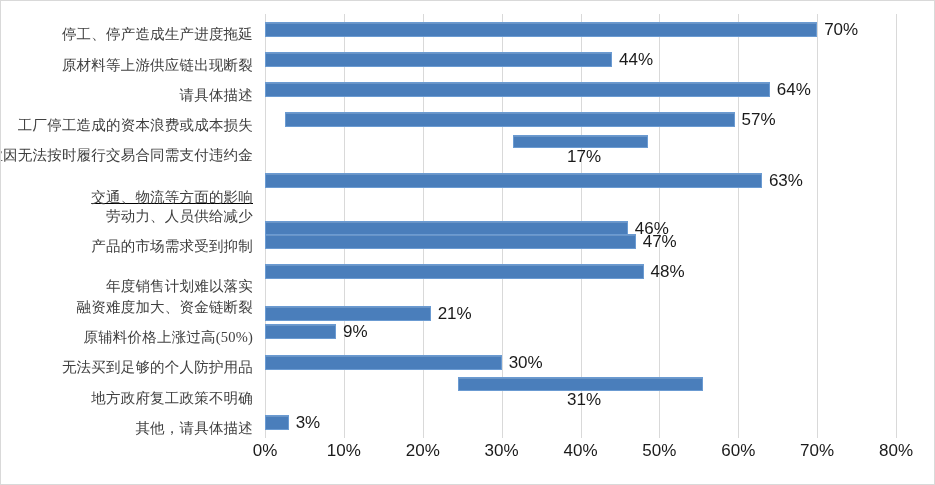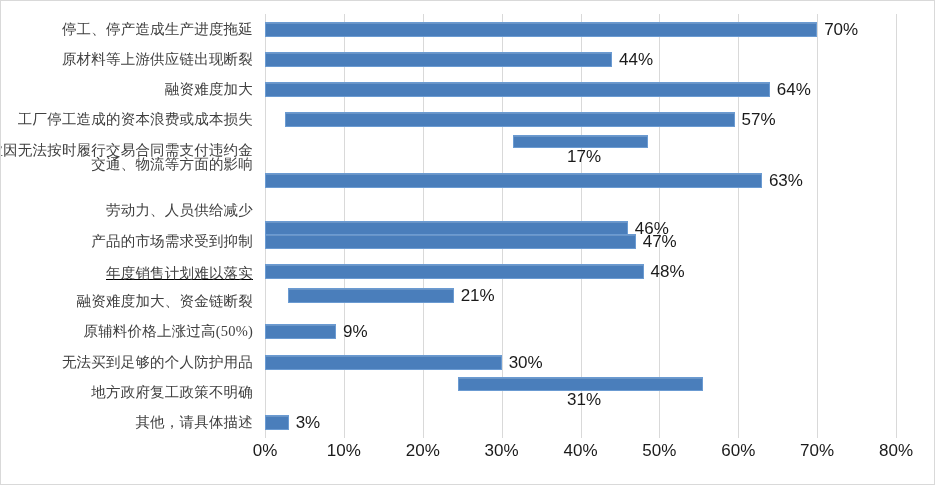--- a/index.html
+++ b/index.html
@@ -28,21 +28,21 @@
     top: 13px;
     width: 258px;
     height: 424px;
   }
   .cat-row {
     position: absolute;
     left: 0;
     width: 100%;
     height: 30px;
     display: flex;
-    align-items: center;
+    align-items: flex-end;
     justify-content: flex-end;
   }
   .cat-label {
     font-family: "Liberation Serif", "DejaVu Serif", serif;
     font-size: 14.5px;
     color: #404040;
     white-space: nowrap;
     padding-right: 6px;
     letter-spacing: 0.2px;
   }
@@ -124,38 +124,38 @@
 <div id="chart-frame">
 
   <div id="category-axis">
       <div class="cat-row" style="top: 0px; height: 30.2857px;">
         <span class="cat-label">停工、停产造成生产进度拖延</span>
       </div>
       <div class="cat-row" style="top: 30.2857px; height: 30.2857px;">
         <span class="cat-label">原材料等上游供应链出现断裂</span>
       </div>
       <div class="cat-row" style="top: 60.5714px; height: 30.2857px;">
-        <span class="cat-label">融资难度加大</span>
+        <span class="cat-label">请具体描述</span>
       </div>
       <div class="cat-row" style="top: 90.8571px; height: 30.2857px;">
         <span class="cat-label">工厂停工造成的资本浪费或成本损失</span>
       </div>
       <div class="cat-row" style="top: 121.143px; height: 30.2857px;">
         <span class="cat-label">企业因无法按时履行交易合同需支付违约金</span>
       </div>
-      <div class="cat-row" style="top: 135px; height: 30.2857px;">
+      <div class="cat-row" style="top: 163px; height: 30.2857px; text-decoration: underline;">
         <span class="cat-label">交通、物流等方面的影响</span>
       </div>
       <div class="cat-row" style="top: 181.714px; height: 30.2857px;">
         <span class="cat-label">劳动力、人员供给减少</span>
       </div>
       <div class="cat-row" style="top: 212px; height: 30.2857px;">
         <span class="cat-label">产品的市场需求受到抑制</span>
       </div>
-      <div class="cat-row" style="top: 244px; height: 30.2857px; text-decoration: underline;">
+      <div class="cat-row" style="top: 252px; height: 30.2857px;">
         <span class="cat-label">年度销售计划难以落实</span>
       </div>
       <div class="cat-row" style="top: 272.571px; height: 30.2857px;">
         <span class="cat-label">融资难度加大、资金链断裂</span>
       </div>
       <div class="cat-row" style="top: 302.857px; height: 30.2857px;">
         <span class="cat-label">原辅料价格上涨过高(50%)</span>
       </div>
       <div class="cat-row" style="top: 333.143px; height: 30.2857px;">
         <span class="cat-label">无法买到足够的个人防护用品</span>
@@ -210,21 +210,21 @@
           <span class="bar-value">46%</span>
         </div>
         <div class="bar-row" style="top: 212px; height: 30.2857px;">
           <div class="bar" style="width: 370.712px; background: rgb(74, 126, 187);"></div>
           <span class="bar-value">47%</span>
         </div>
         <div class="bar-row" style="top: 242.286px; height: 30.2857px;">
           <div class="bar" style="width: 378.6px; background: rgb(74, 126, 187);"></div>
           <span class="bar-value">48%</span>
         </div>
-        <div class="bar-row" style="top: 266px; height: 30.2857px; padding-left: 23px;">
+        <div class="bar-row" style="top: 284px; height: 30.2857px;">
           <div class="bar" style="width: 165.637px; background: rgb(74, 126, 187);"></div>
           <span class="bar-value">21%</span>
         </div>
         <div class="bar-row" style="top: 302.857px; height: 30.2857px;">
           <div class="bar" style="width: 70.9875px; background: rgb(74, 126, 187);"></div>
           <span class="bar-value">9%</span>
         </div>
         <div class="bar-row" style="top: 333.143px; height: 30.2857px;">
           <div class="bar" style="width: 236.625px; background: rgb(74, 126, 187);"></div>
           <span class="bar-value">30%</span>

